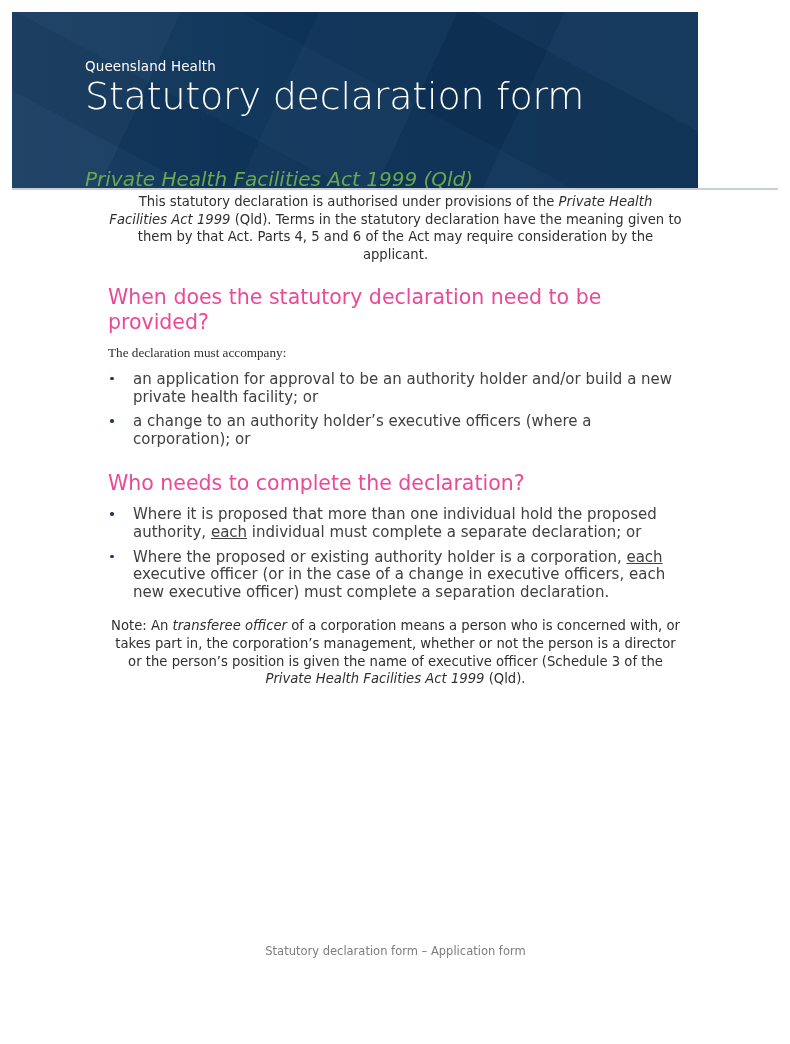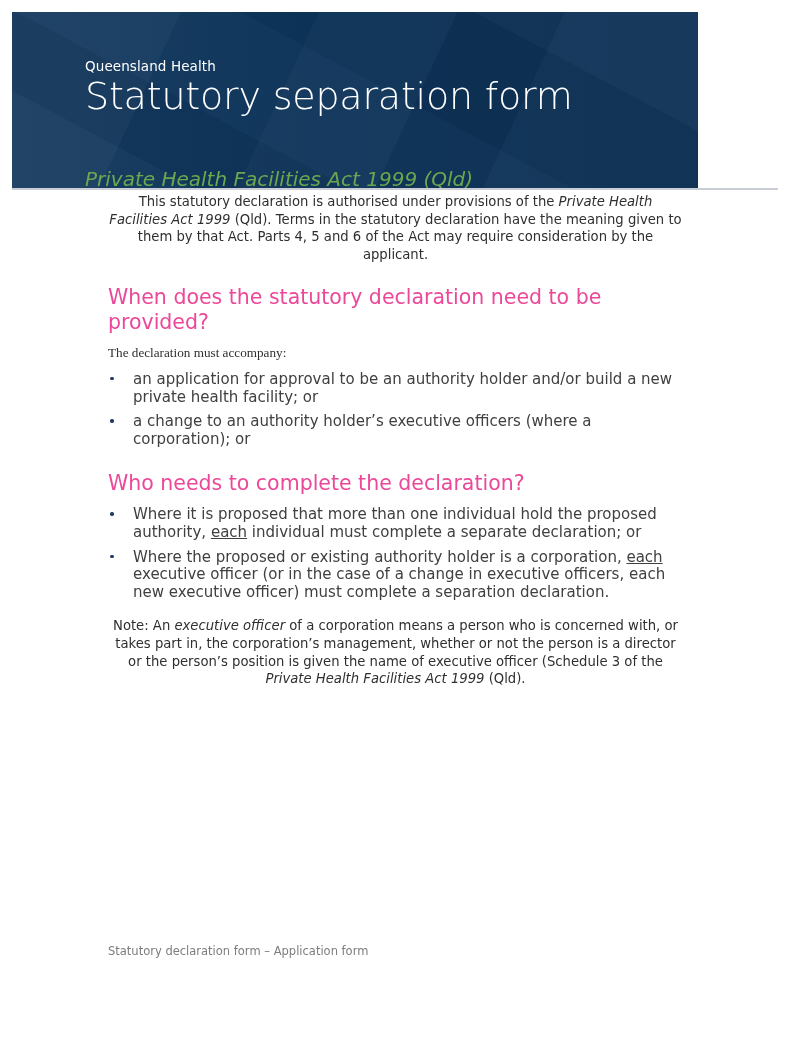--- a/index.html
+++ b/index.html
@@ -139,35 +139,35 @@
   }
   em { font-style: italic; }
   u { text-decoration: underline; }
 
   
   .footer {
     position: absolute;
     left: 108px;
     top: 944px;
     width: 575px;
-    text-align: left;
+    text-align: center;
     color: #7d7d7d;
     font-size: 11.5px;
     line-height: 14.5px;
   }
   .footer .page-line b { color: #555; font-weight: 700; }
 </style>
 </head>
 <body>
 
 <div class="banner">
   <div class="banner-texture"></div>
   <div class="banner-inner">
     <div class="brand">Queensland Health</div>
-    <div class="banner-title">Statutory separation form</div>
+    <div class="banner-title">Statutory declaration form</div>
     <div class="banner-subtitle">Private Health Facilities Act 1999 (Qld)</div>
   </div>
 </div>
 <div class="banner-rule"></div>
 
 <div class="content">
 
   <p class="para intro"><span>This statutory declaration is authorised under provisions of the </span><em>Private Health Facilities Act 1999</em><span> (Qld). Terms in the statutory declaration have the meaning given to them by that Act. Parts 4, 5 and 6 of the Act may require consideration by the applicant.</span></p>
 
   <h2 class="section-heading">When does the statutory declaration need to be provided?</h2>
@@ -179,19 +179,19 @@
     <li><span class="dot"></span><span>a change to an authority holder’s executive officers (where a corporation); or</span></li>
   </ul>
 
   <h2 class="section-heading second">Who needs to complete the declaration?</h2>
 
   <ul class="bullets">
     <li><span class="dot"></span><span>Where it is proposed that more than one individual hold the proposed authority, </span><u>each</u><span> individual must complete a separate declaration; or</span></li>
     <li><span class="dot"></span><span>Where the proposed or existing authority holder is a corporation, </span><u>each</u><span> executive officer (or in the case of a change in executive officers, each new executive officer) must complete a separation declaration.</span></li>
   </ul>
 
-  <p class="para note"><span>Note: An </span><em>executive officer</em><span> of a corporation means a person who is concerned with, or takes part in, the corporation’s management, whether or not the person is a director or the person’s position is given the name of executive officer (Schedule 3 of the </span><em>Private Health Facilities Act 1999</em><span> (Qld).</span></p>
+  <p class="para note"><span>Note: An </span><em>transferee officer</em><span> of a corporation means a person who is concerned with, or takes part in, the corporation’s management, whether or not the person is a director or the person’s position is given the name of executive officer (Schedule 3 of the </span><em>Private Health Facilities Act 1999</em><span> (Qld).</span></p>
 
 </div>
 
 <div class="footer">
   <div>Statutory declaration form – Application form</div>
 </div>
 
 </body></html>

